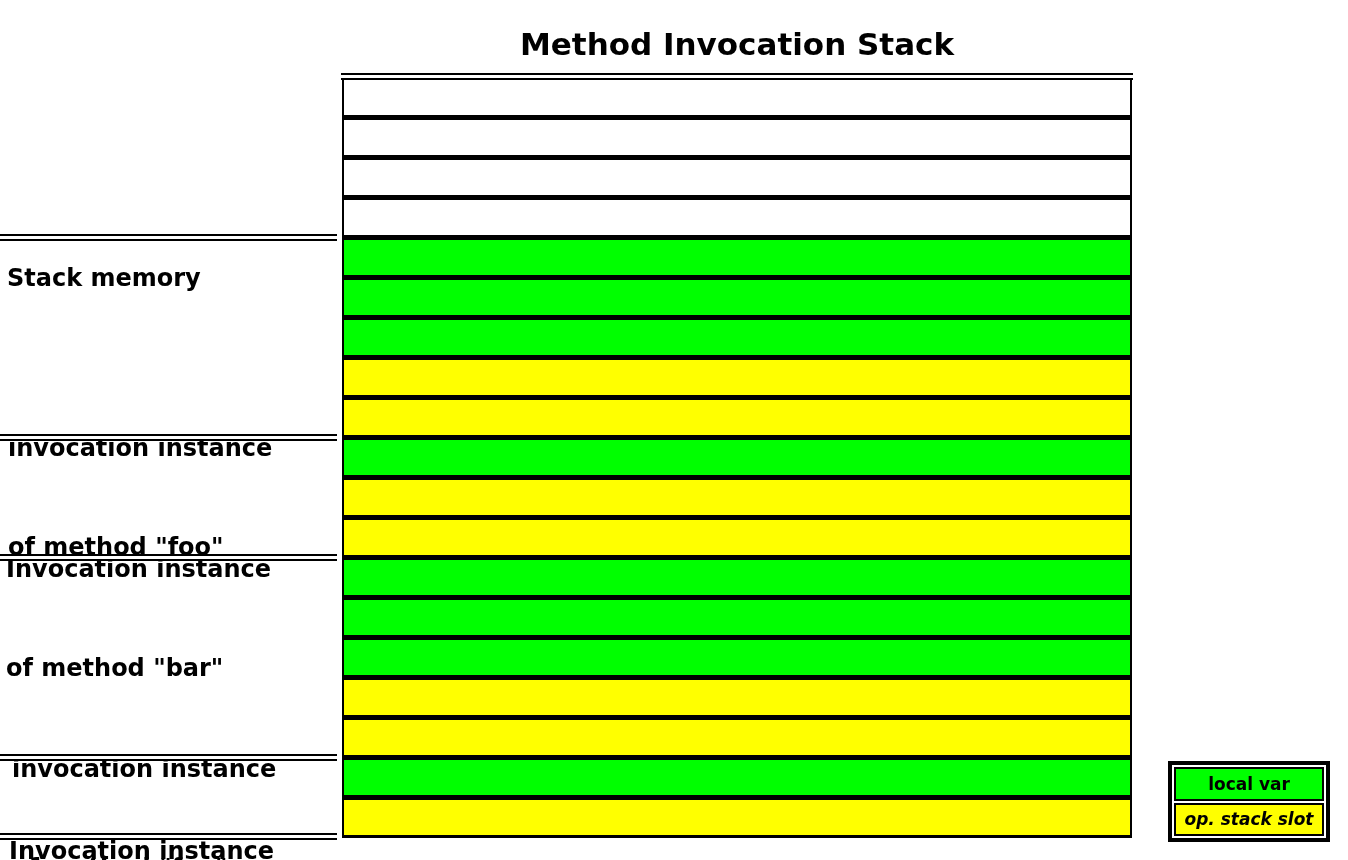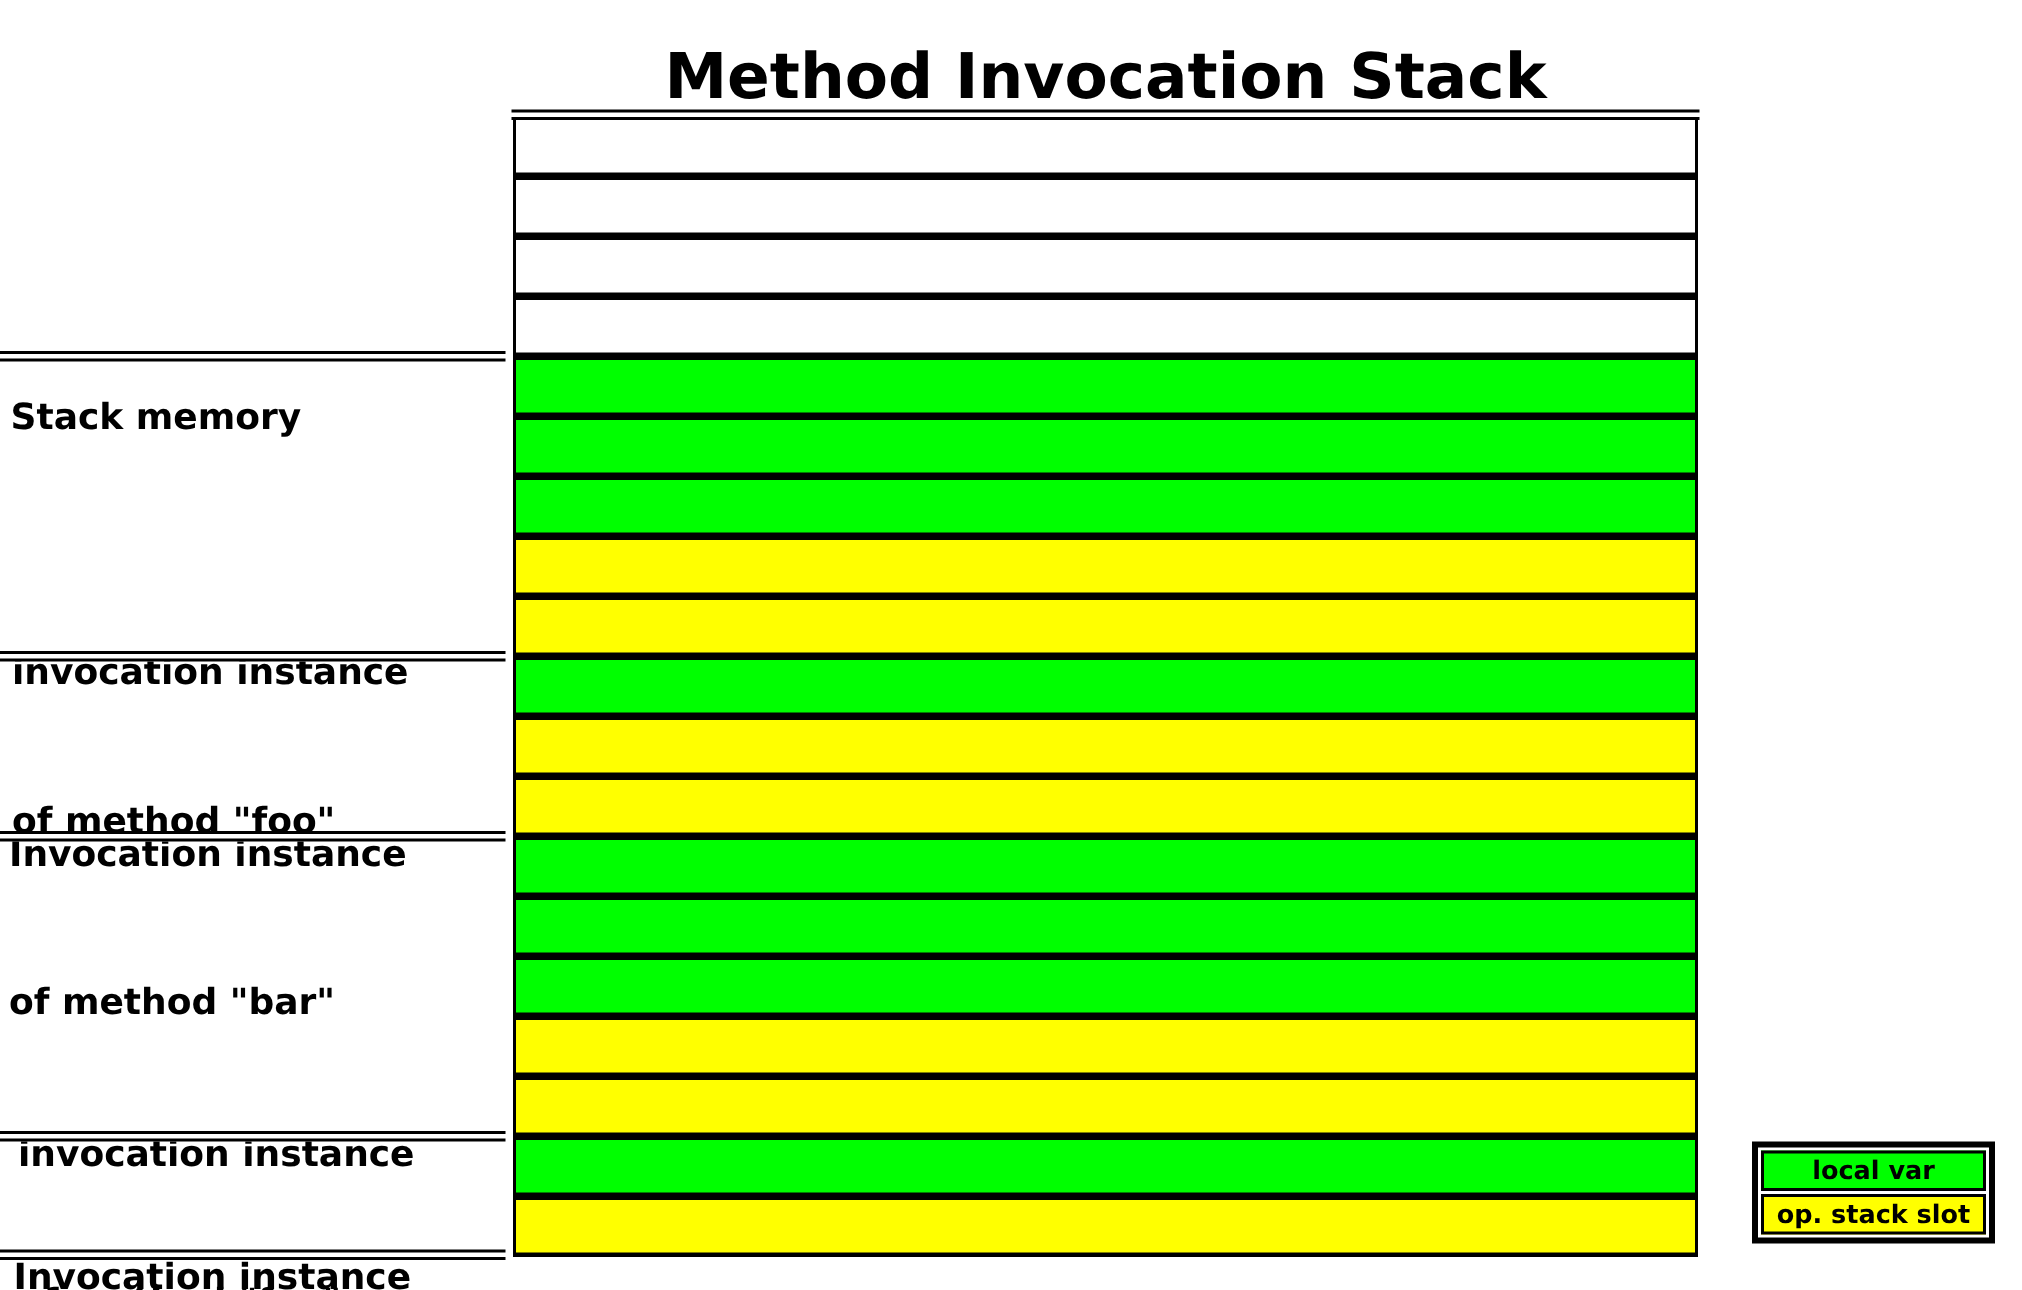--- a/index.html
+++ b/index.html
@@ -11,21 +11,21 @@
     font-family: "DejaVu Sans", "Liberation Sans", sans-serif;
     color: #000000;
     overflow: hidden;
   }
   .title {
     position: absolute;
     left: 342px;
     top: 26px;
     width: 790px;
     text-align: center;
-    font-size: 42px;
+    font-size: 31px;
     font-weight: bold;
     letter-spacing: 0px;
   }
   
   .double-line {
     position: absolute;
     height: 3px;
     border-top: 2px solid #000;
     border-bottom: 2px solid #000;
     background: #ffffff;
@@ -62,21 +62,21 @@
   .l1 { left: 7px;  top: 196px; }
   .l2 { left: 8px;  top: 366px; }
   .l3 { left: 6px;  top: 487px; }
   .l4 { left: 12px; top: 687px; }
   .l5 { left: 9px;  top: 769px; }
   .legend {
     position: absolute;
     left: 1168px;
     top: 761px;
     width: 162px;
-    height: 68px;
+    height: 81px;
     box-sizing: border-box;
     border: 4px solid #000;
     background: #ffffff;
     padding: 2px;
     display: flex;
     flex-direction: column;
     gap: 2px;
   }
   .legend-cell {
     flex: 1;
@@ -140,16 +140,16 @@
   </div>
 
   <div class="double-line divider d1"></div>
   <div class="double-line divider d2"></div>
   <div class="double-line divider d3"></div>
   <div class="double-line divider d4"></div>
   <div class="double-line divider d5"></div>
 
   <div class="legend">
       <div class="legend-cell" style="background: rgb(0, 255, 0);">local var</div>
-      <div class="legend-cell" style="background: rgb(255, 255, 0);">op. stack slot</div>
+      <div class="legend-cell" style="background: rgb(255, 255, 0); font-style: italic;">op. stack slot</div>
     </div>
 
 </div>
 
 </body></html>

